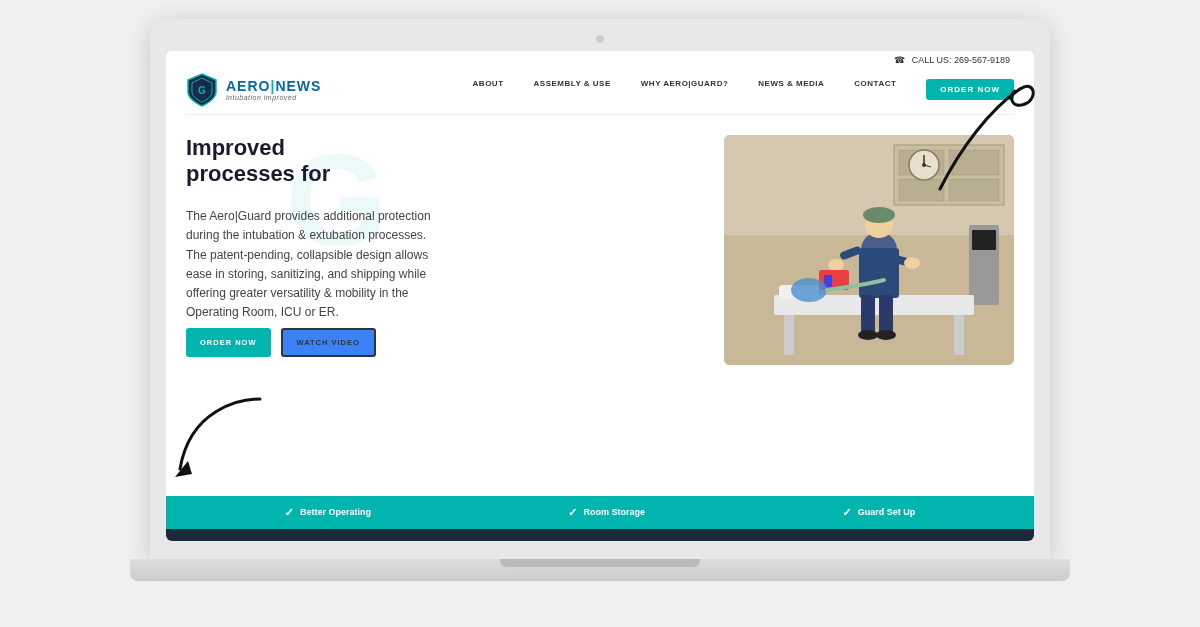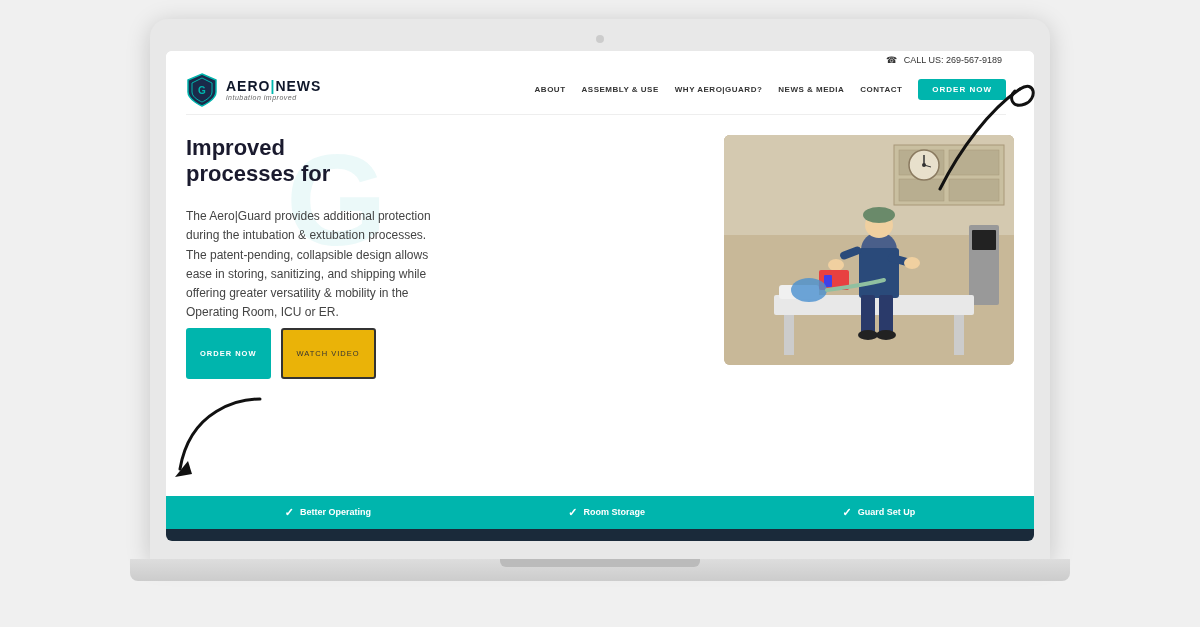--- a/index.html
+++ b/index.html
@@ -73,21 +73,21 @@
       width: 100%;
       height: 100%;
       display: flex;
       flex-direction: column;
       background: #fff;
     }
 
     
     .top-bar {
       background: #fff;
-      padding: 4px 28px 0 20px;
+      padding: 4px 20px 0 20px;
       display: flex;
       flex-direction: column;
     }
 
     .top-contact {
       text-align: right;
       font-size: 9px;
       color: #333;
       padding-bottom: 3px;
     }
@@ -119,34 +119,33 @@
       flex-direction: column;
     }
 
     .logo-text {
       font-size: 14px;
       font-weight: 900;
       letter-spacing: 1px;
       color: #1a1a2e;
     }
     .logo-text span {
-      color: #0f172a;
+      color: #0369a1;
     }
 
     .logo-tagline {
       font-size: 7px;
       color: #666;
       font-style: italic;
       letter-spacing: 0.5px;
     }
 
     .nav-links {
       display: flex;
-      align-items: center;
-      gap: 16px;
+      gap: 30px;
     }
 
     .nav-link {
       font-size: 8px;
       font-weight: 700;
       color: #333;
       text-transform: uppercase;
       letter-spacing: 0.5px;
       cursor: pointer;
     }
@@ -221,27 +220,27 @@
       font-weight: 700;
       letter-spacing: 1px;
       text-transform: uppercase;
       padding: 8px 14px;
       border: none;
       border-radius: 3px;
       cursor: pointer;
     }
 
     .btn-watch {
-      background: #eab308;
+      background: #3b82f6;
       color: #333;
       font-size: 7.5px;
-      font-weight: 400;
+      font-weight: 700;
       letter-spacing: 1px;
       text-transform: uppercase;
-      padding: 19px 14px;
+      padding: 8px 14px;
       border: 2px solid #333;
       border-radius: 3px;
       cursor: pointer;
     }
 
     .hero-image {
       width: 290px;
       height: 230px;
       border-radius: 6px;
       overflow: hidden;

